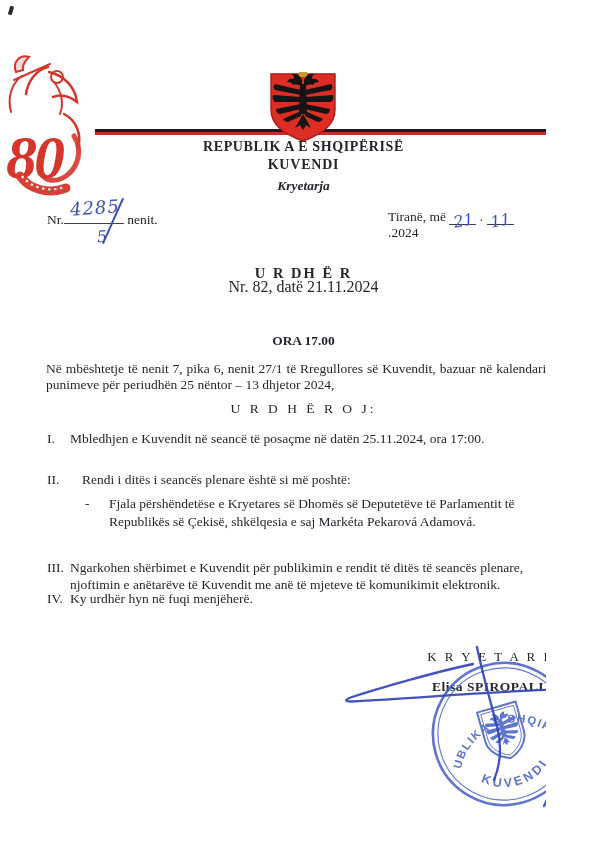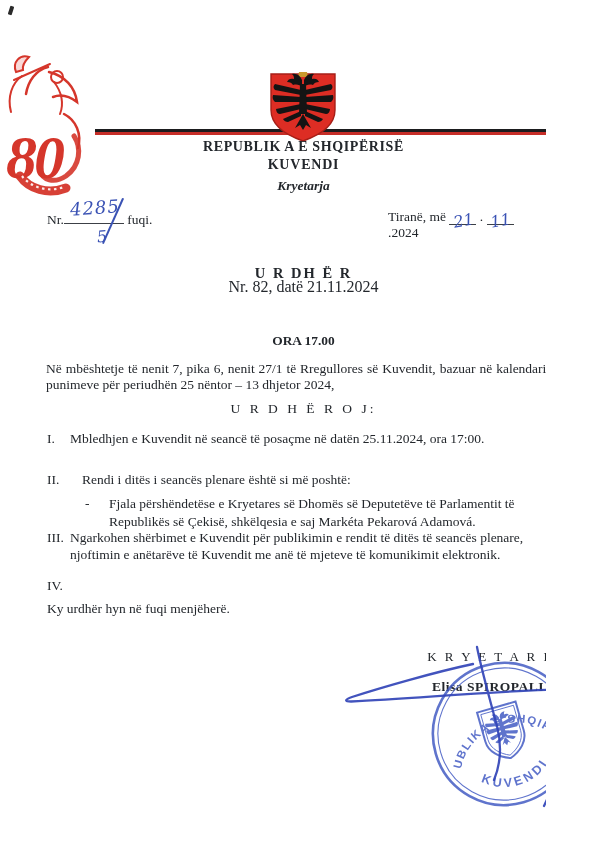--- a/index.html
+++ b/index.html
@@ -31,21 +31,21 @@
   .date-slot .hand{display:inline-block;font-size:16px;transform:rotate(-10deg) translateY(2px);}
   .order-title{top:265px;font-weight:bold;font-size:14.5px;letter-spacing:2px;}
   .order-sub{top:278px;font-size:16px;}
   .subject{font-weight:bold;font-size:13.4px;}
   .subj1{top:316px;} .subj2{top:333px;}
   .preamble{left:46px;top:361px;width:517px;font-size:13.5px;line-height:15.5px;text-align:justify;}
   .decree{top:401px;font-size:13.5px;letter-spacing:3px;}
   .item{left:47px;width:516px;font-size:13.5px;line-height:16.5px;display:flex;}
   .item .num{flex:0 0 23px;}
   .item .txt{flex:1;}
-  .it1{top:431px;} .it2{top:472px;gap:12px;} .it3{top:530px;} .it4{top:578px;flex-direction:column;}
+  .it1{top:431px;} .it2{top:472px;gap:12px;} .it3{top:560px;} .it4{top:591px;}
   .subitem{left:85px;top:495px;width:470px;font-size:13.5px;line-height:18px;display:flex;}
   .subitem .dash{flex:0 0 24px;}
   .sig-title{left:398px;top:649px;width:185px;text-align:center;font-size:13px;letter-spacing:2.5px;}
   .sig-name{left:398px;top:679px;width:180px;text-align:center;font-weight:bold;font-size:13.5px;letter-spacing:0.5px;}
   .edge-line{left:596px;top:112px;width:1px;height:734px;background:#c9c9c9;}
   .edge-shade{left:597px;top:112px;width:10px;height:734px;background:rgba(120,120,120,0.05);}
   .corner-speck{left:9px;top:6px;width:4px;height:9px;background:#2a2a2a;transform:rotate(18deg);border-radius:1px;}
   svg{display:block;}
 </style>
 </head>
@@ -97,21 +97,21 @@
       <path d="M0 8 L-8 22 L-3 19 L0 24 L3 19 L8 22 Z"></path>
     </g>
   </svg>
 
   <div class="abs center hdr-rep">REPUBLIK A E SHQIPËRISË</div>
   <div class="abs center hdr-kuv">KUVENDI</div>
   <div class="abs center hdr-off">Kryetarja</div>
 
   <div class="abs proto-left">
     <span>Nr.</span><span class="nr-line"></span>
-    <span>fuqi.</span>
+    <span>nenit.</span>
   </div>
   <span class="abs hand hand-nr">4285</span>
   <div class="abs hand-slash"></div>
   <span class="abs hand hand-5">5</span>
 
   <div class="abs proto-right">
     <span>Tiranë, më</span>
     <span class="date-slot"><span class="hand">21</span></span>
     <span>.</span>
     <span class="date-slot"><span class="hand">11</span></span>

